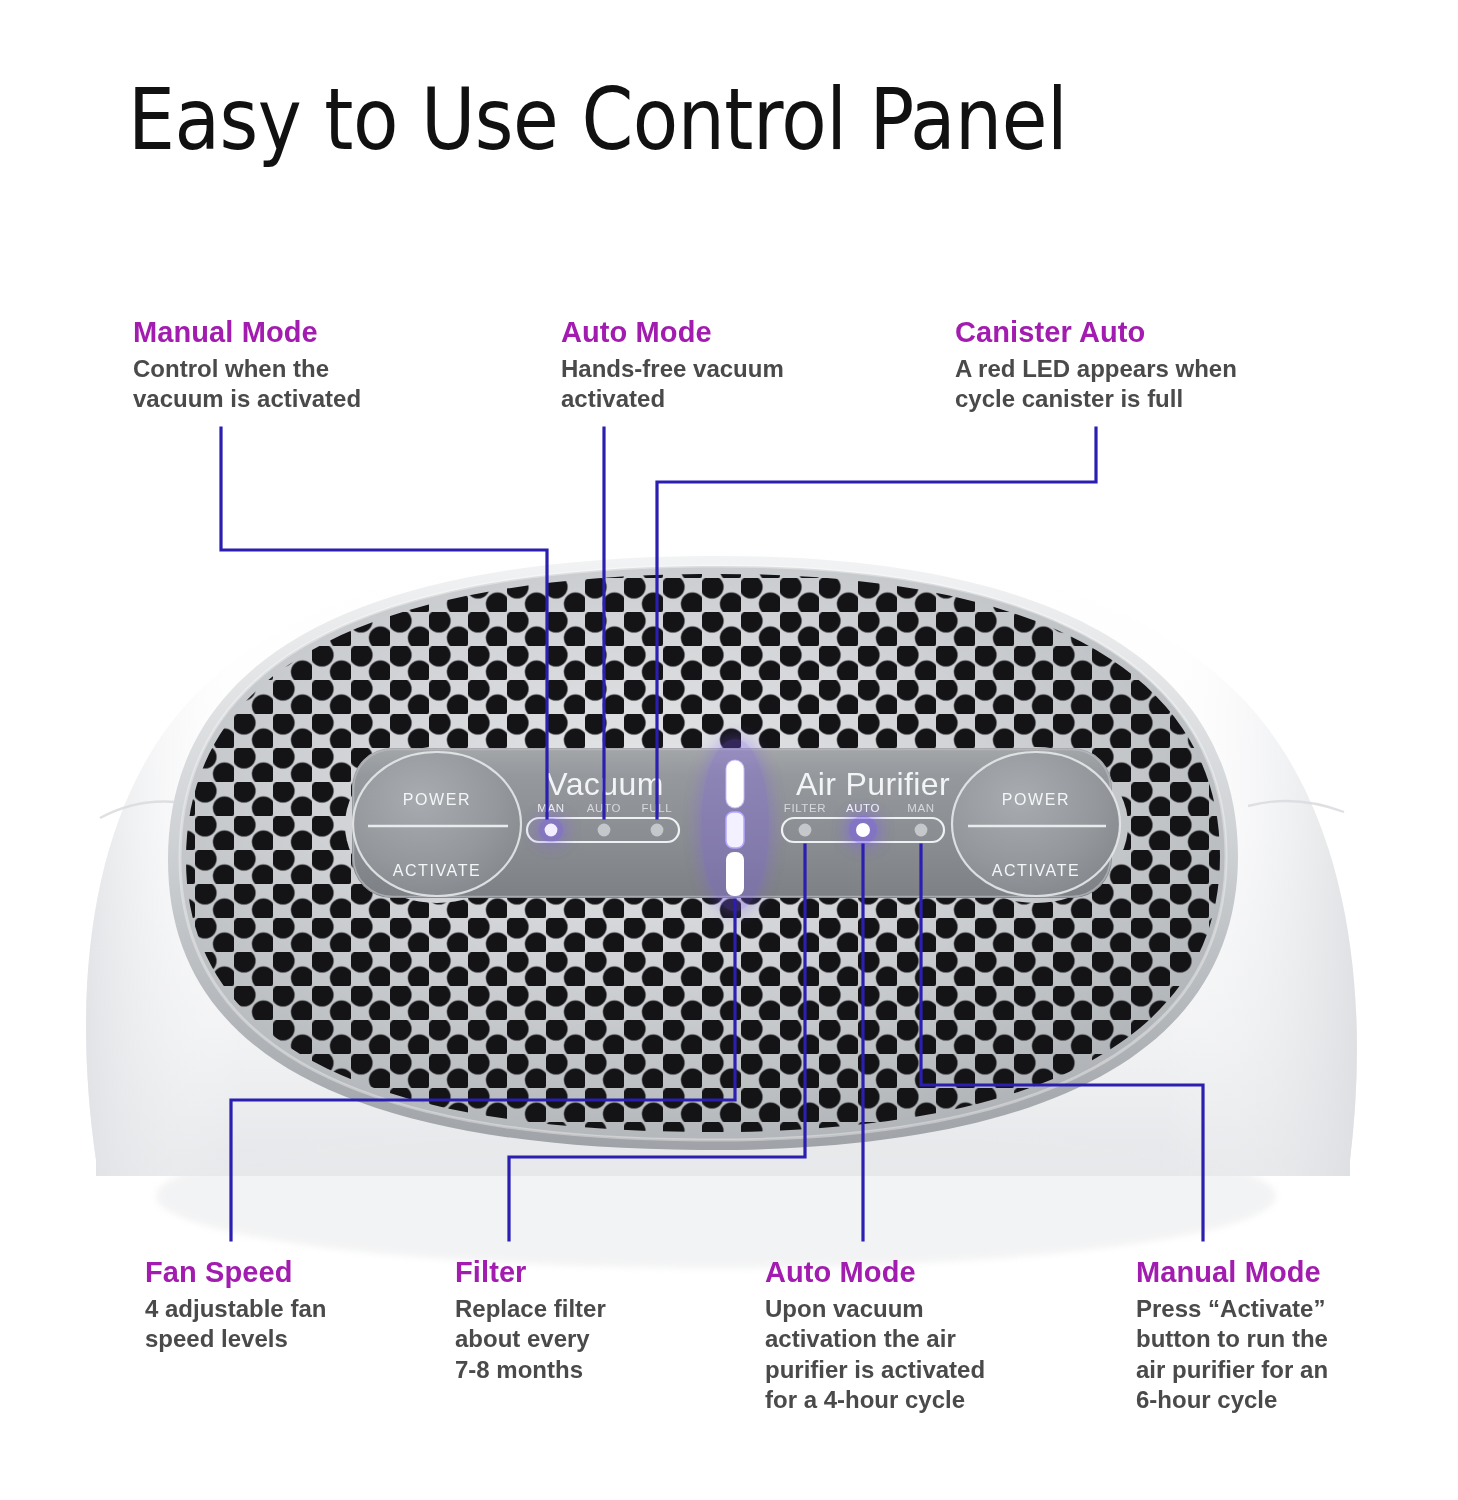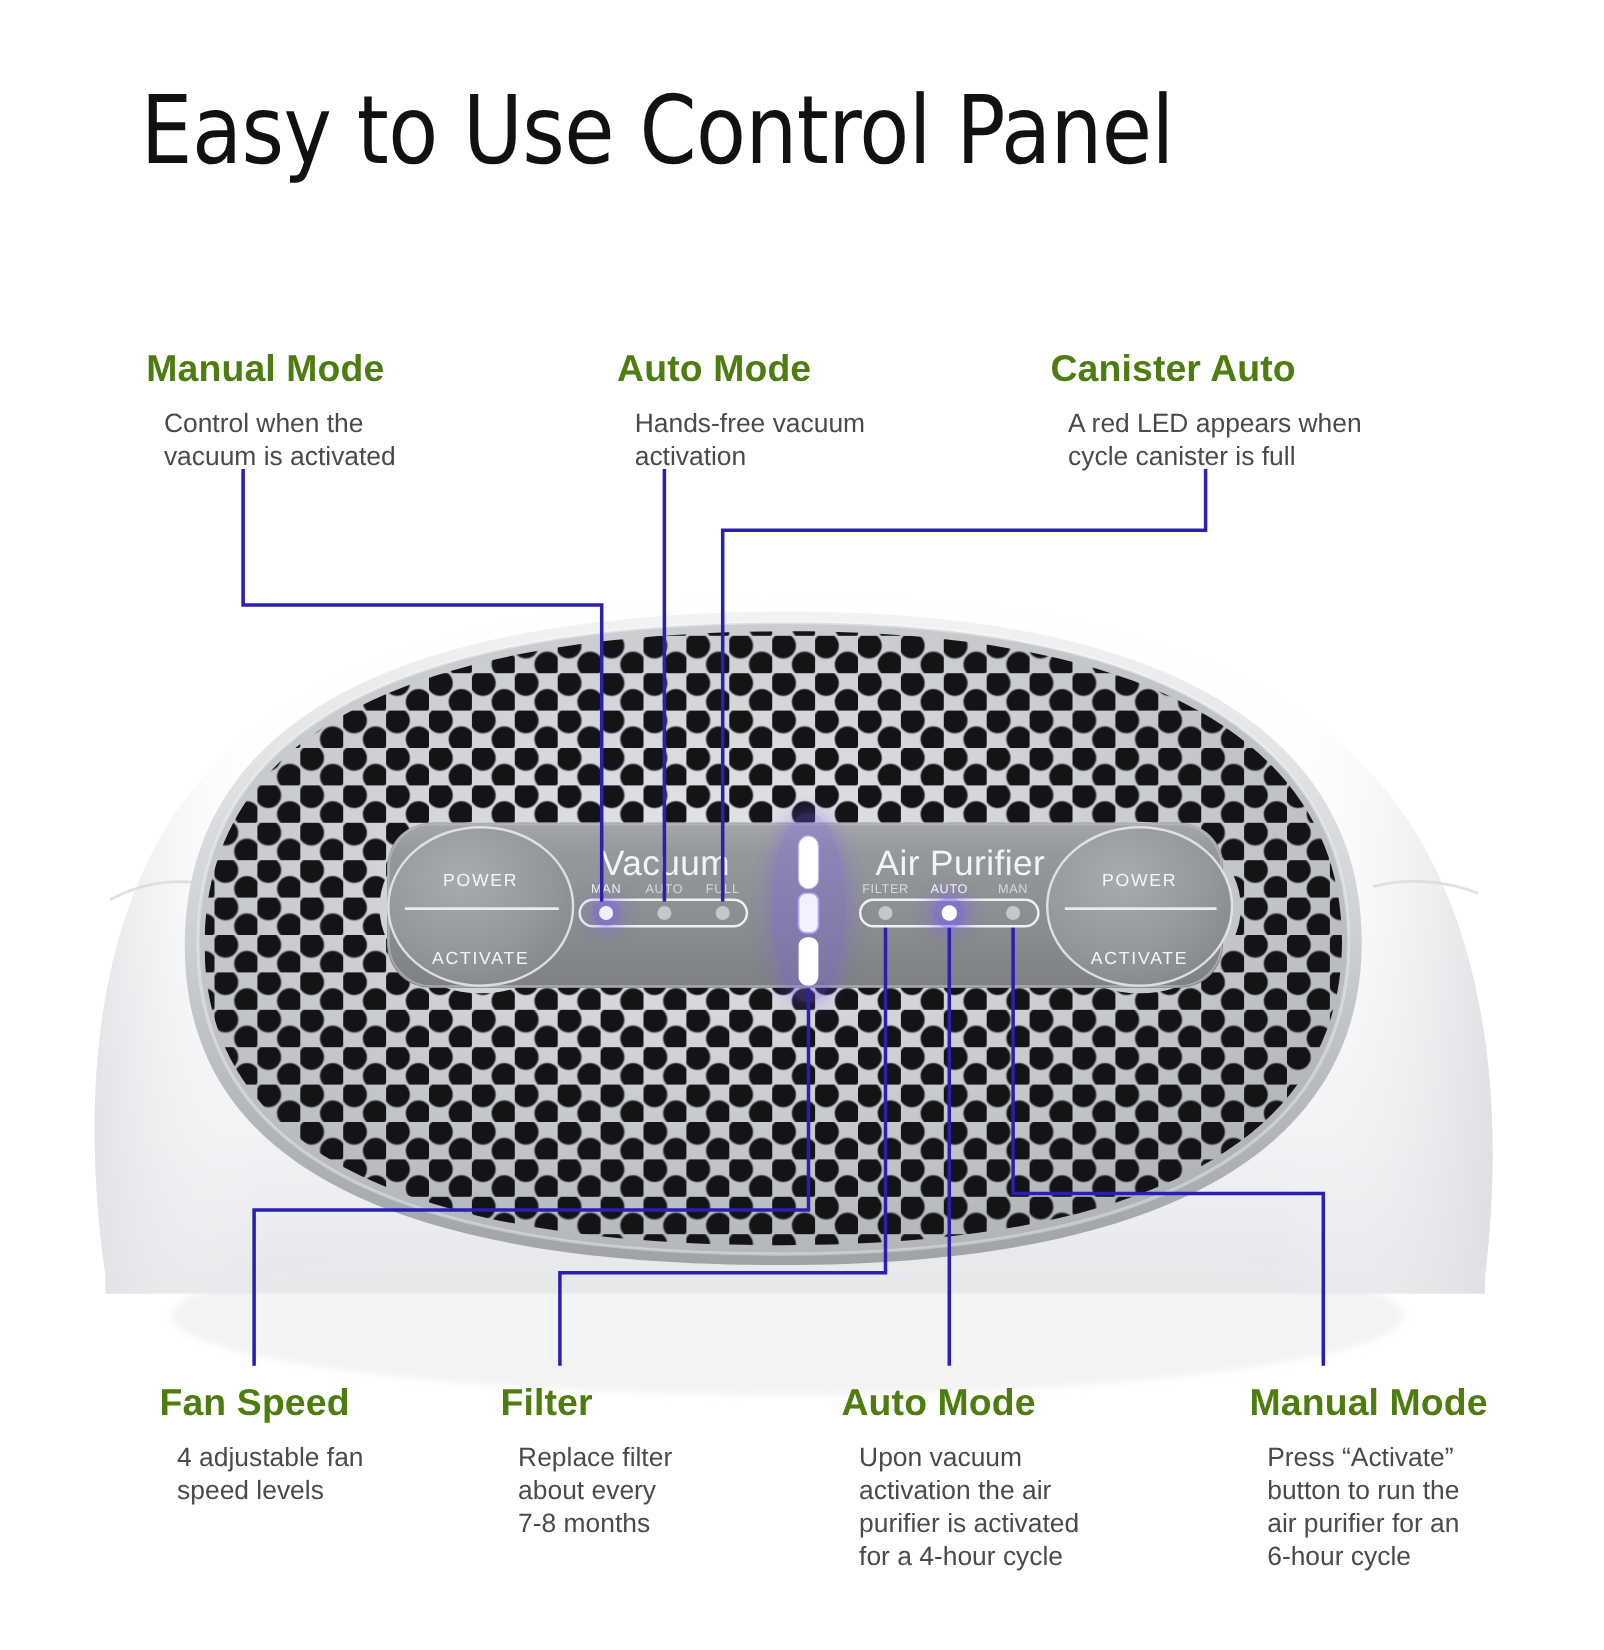--- a/index.html
+++ b/index.html
@@ -24,34 +24,34 @@
     line-height:1.0;
     white-space:nowrap;
     font-family:"DejaVu Sans Condensed","Liberation Sans",sans-serif;
     transform:scaleX(0.96);
     transform-origin:left center;
   }
 
   
   .callout{position:absolute;}
   .callout .c-title{
-    font-size:34px;
+    font-size:29px;
     font-weight:bold;
-    color:#4d7c0f;
+    color:#a21caf;
     letter-spacing:0.1px;
     margin:0 0 5px 0;
     line-height:1.14;
     white-space:nowrap;
   }
   .callout .c-body{
     font-size:24px;
-    font-weight:400;
+    font-weight:700;
     color:#4a4a4a;
     line-height:1.26;
-    margin:16px;
+    margin:0;
     white-space:pre-line;
   }
 
   
   #co-manual-top{ left:133px; top:316px; }
   #co-auto-top  { left:561px; top:316px; }
   #co-canister  { left:955px; top:316px; }
 
   
   #co-fan      { left:145px; top:1256px; }
@@ -302,21 +302,21 @@
 
   <div class="callout" id="co-manual-top">
     <div class="c-title">Manual Mode</div>
     <div class="c-body">Control when the
 vacuum is activated</div>
   </div>
 
   <div class="callout" id="co-auto-top">
     <div class="c-title">Auto Mode</div>
     <div class="c-body">Hands-free vacuum
-activation</div>
+activated</div>
   </div>
 
   <div class="callout" id="co-canister">
     <div class="c-title">Canister Auto</div>
     <div class="c-body">A red LED appears when
 cycle canister is full</div>
   </div>
 
   <div class="callout" id="co-fan">
     <div class="c-title">Fan Speed</div>

